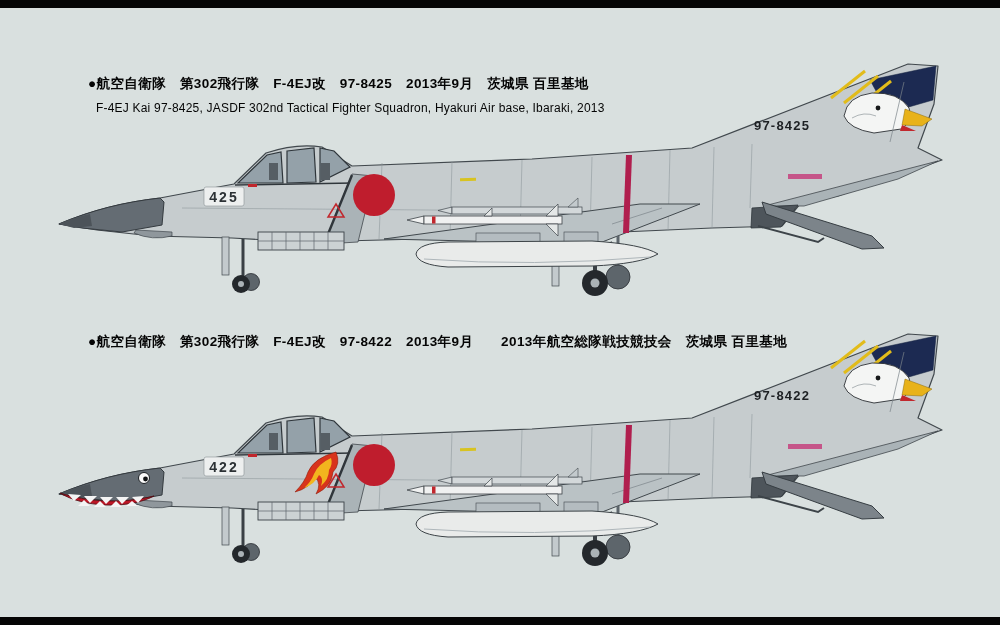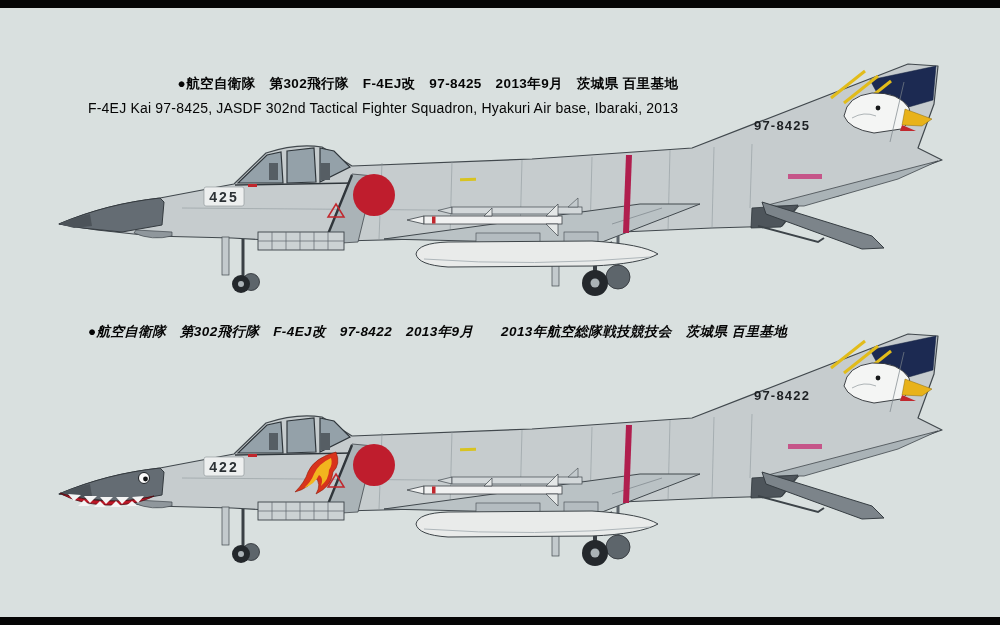--- a/index.html
+++ b/index.html
@@ -4,25 +4,25 @@
 <style>
   html,body{margin:0;padding:0;background:#9aa0a0;}
   .sheet{
     position:relative;width:1000px;height:625px;overflow:hidden;
     background:#d9e0df;
     font-family:"Liberation Sans",sans-serif;
   }
   .edge-bar{position:absolute;left:0;width:100%;height:8px;background:#050505;}
   .edge-bar.top{top:0;}
   .edge-bar.bottom{bottom:0;}
-  .captions{position:absolute;left:88px;z-index:4;color:#050505;text-align:right;}
+  .captions{position:absolute;left:88px;z-index:4;color:#050505;}
   #captions-1{top:75px;}
-  #captions-2{top:323px;font-style:italic;}
+  #captions-2{top:333px;}
   .cap-jp{margin:0 0 7px 0;font-size:13.5px;font-weight:700;letter-spacing:.4px;white-space:nowrap;}
-  .cap-en{margin:0;font-size:14px;letter-spacing:.2px;white-space:nowrap;}
+  .cap-en{margin:8px;font-size:12px;letter-spacing:.2px;white-space:nowrap;}
   .aircraft{position:absolute;left:52px;width:900px;height:253px;}
   #aircraft-1{top:56px;}
   #aircraft-2{top:326px;}
   .tailnum{font-family:"Liberation Sans",sans-serif;font-weight:bold;font-size:13px;fill:#1d2023;letter-spacing:1.2px;}
   .nosenum{font-family:"Liberation Sans",sans-serif;font-weight:bold;font-size:14px;fill:#2c3135;letter-spacing:2px;}
 </style>
 </head>
 <body>
 
 <div class="sheet">

